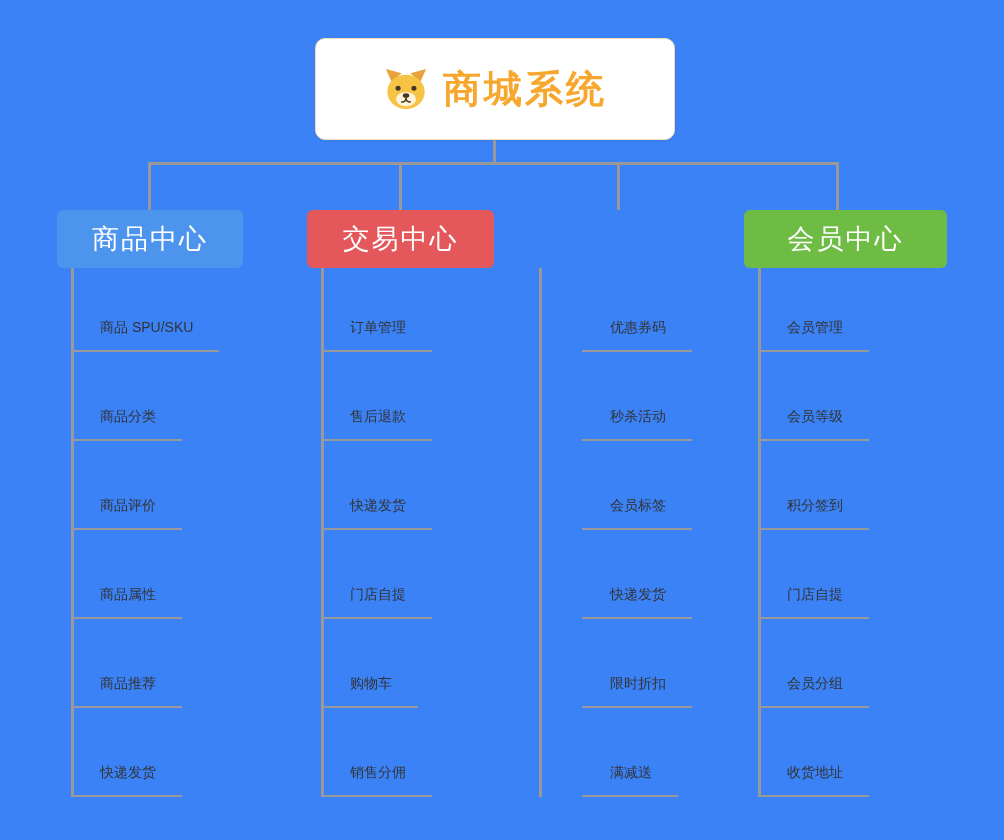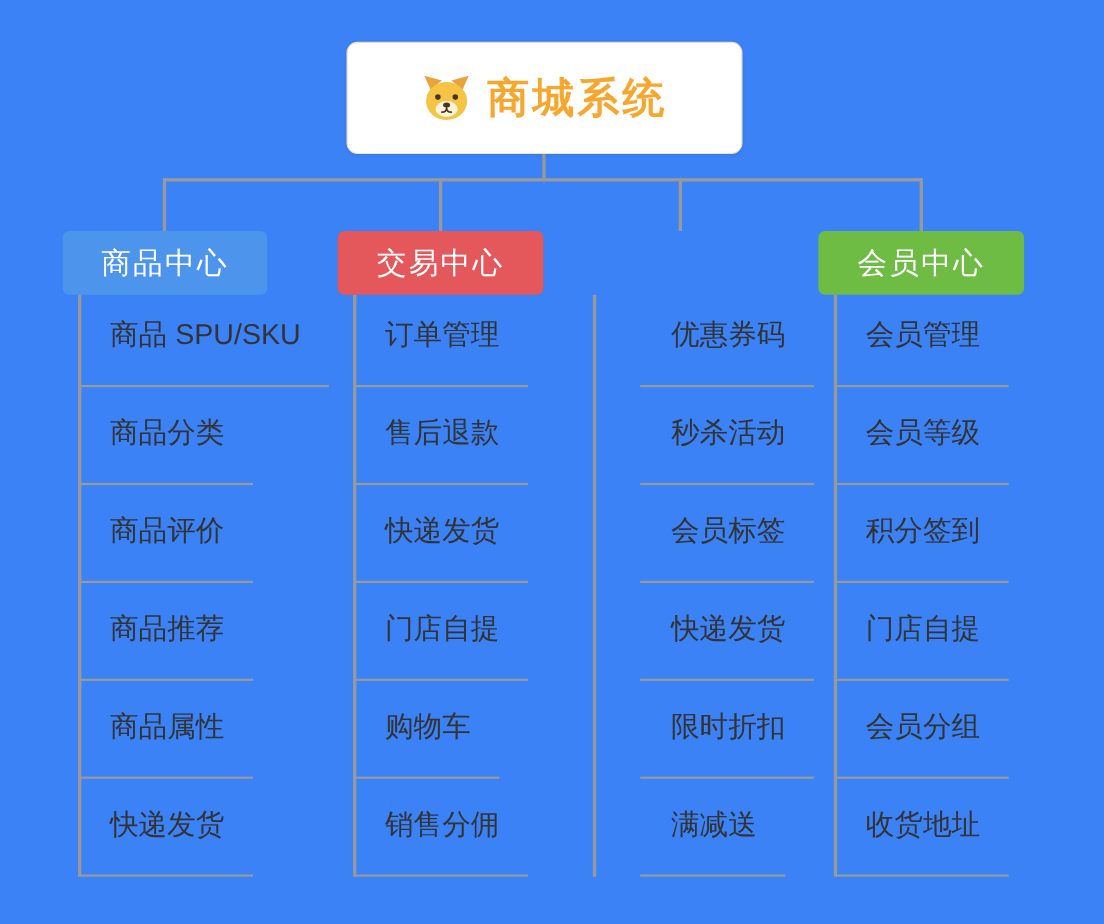--- a/index.html
+++ b/index.html
@@ -25,22 +25,22 @@
   .branch-node {
     position:absolute; top:210px; height:58px; border-radius:6px;
     color:#ffffff; font-size:27px; letter-spacing:2px;
     display:flex; align-items:center; justify-content:center; cursor:pointer;
   }
 
   
   .column { position:absolute; top:263px; }
   .row { height:89px; display:flex; align-items:flex-end; }
   .leaf {
-    display:inline-block; font-size:26px; color:#333333; white-space:nowrap;
-    padding:0 26px 28px 28px; border-bottom:2px solid #999999; cursor:pointer;
+    display:inline-block; font-size:14px; color:#333333; white-space:nowrap;
+    padding:0 26px 13px 28px; border-bottom:2px solid #999999; cursor:pointer;
   }
 </style>
 </head>
 <body>
 
 <div class="canvas">
 
   <div class="line" style="left: 493px; top: 140px; width: 3px; height: 25px; background-color: rgb(153, 153, 153);"></div>
   <div class="line" style="left: 149px; top: 162px; width: 689px; height: 3px; background-color: rgb(153, 153, 153);"></div>
   <div class="line" style="left: 148px; top: 162px; width: 3px; height: 48px; background-color: rgb(153, 153, 153);"></div>
@@ -67,39 +67,39 @@
     </span>
     <span class="root-title" style="color: rgb(247, 167, 46);">商城系统</span>
   </div>
 
   <div class="branch-node" style="left: 57px; width: 186px; background-color: rgb(77, 148, 236);">
     <span>商品中心</span>
   </div>
   <div class="branch-node" style="left: 307px; width: 187px; background-color: rgb(228, 87, 91);">
     <span>交易中心</span>
   </div>
-  <div class="branch-node" style="left: 744px; width: 187px; background-color: rgb(111, 188, 69);">
+  <div class="branch-node" style="left: 744px; width: 203px; background-color: rgb(111, 188, 69);">
     <span>会员中心</span>
   </div>
 
   <div class="column" style="left:72px;">
     <div class="row">
         <span class="leaf">商品 SPU/SKU</span>
       </div>
     <div class="row">
         <span class="leaf">商品分类</span>
       </div>
     <div class="row">
         <span class="leaf">商品评价</span>
       </div>
     <div class="row">
-        <span class="leaf">商品推荐</span>
+        <span class="leaf">商品属性</span>
       </div>
     <div class="row">
-        <span class="leaf">商品属性</span>
+        <span class="leaf">商品推荐</span>
       </div>
     <div class="row">
         <span class="leaf">快递发货</span>
       </div>
   </div>
 
   <div class="column" style="left:322px;">
     <div class="row">
         <span class="leaf">订单管理</span>
       </div>

